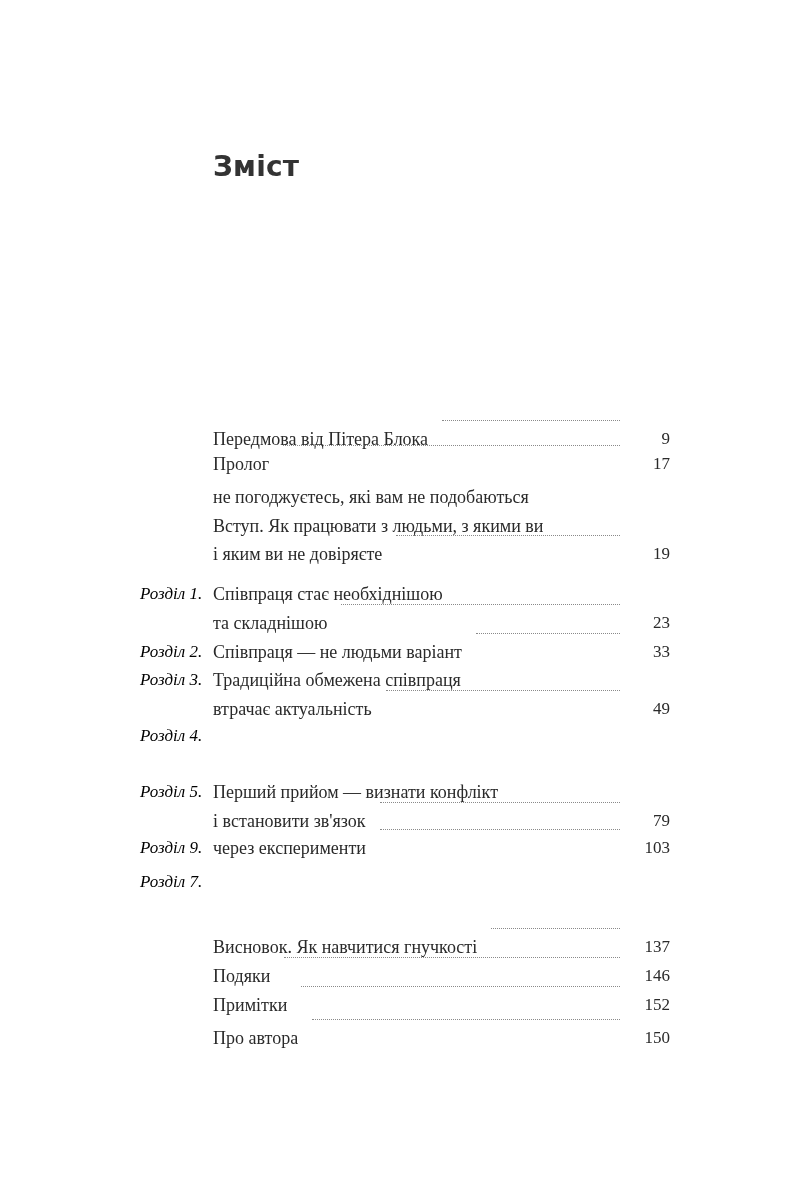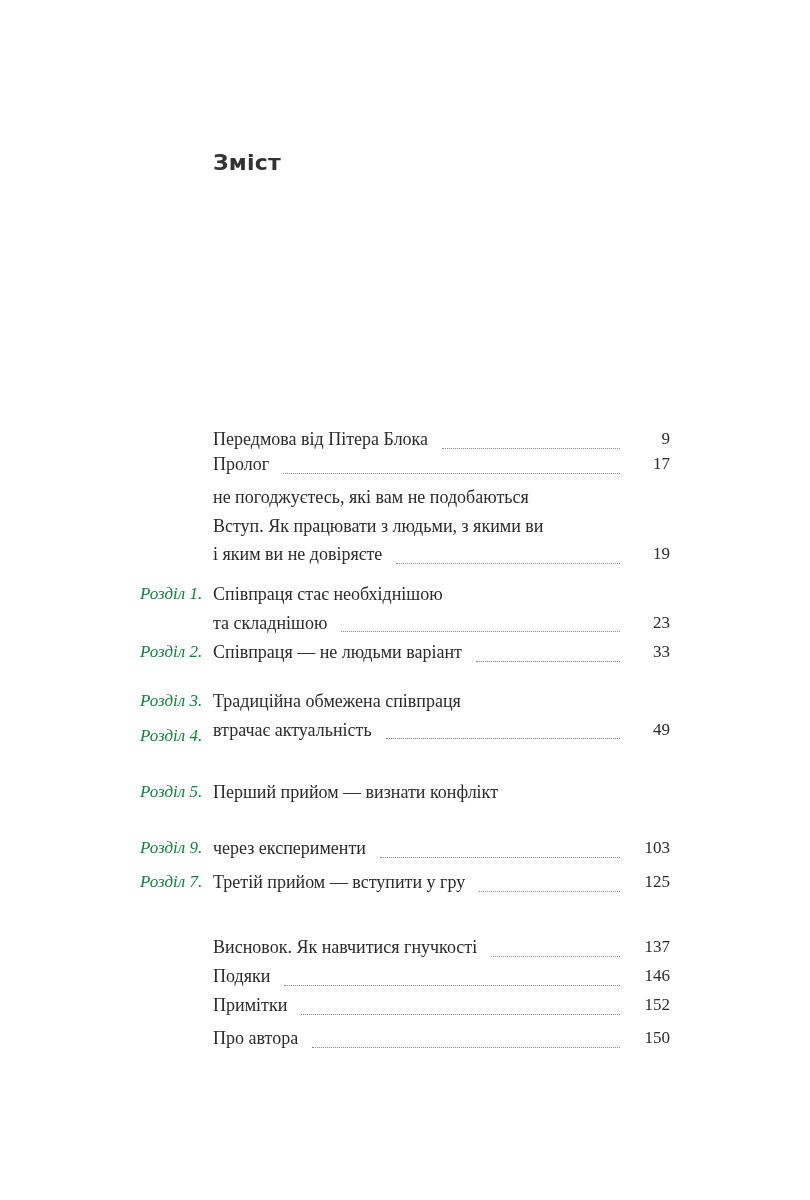--- a/index.html
+++ b/index.html
@@ -9,44 +9,44 @@
       color: #2a2a2a;
       font-family: "Liberation Serif", "DejaVu Serif", serif;
       position: relative;
       overflow: hidden;
     }
     .title {
       position: absolute;
       left: 213px; top: 150px;
       font-family: "DejaVu Sans", "Liberation Sans", sans-serif;
       font-weight: bold;
-      font-size: 22px;
+      font-size: 28px;
       color: #333333;
       letter-spacing: 0.2px;
     }
     .toc { position: absolute; left: 0; top: 0; width: 810px; }
     .entry {
       position: absolute;
       left: 140px;
       width: 530px;
       font-size: 18px;
       line-height: 28.5px;
     }
     .label {
       position: absolute;
       left: 0;
       font-style: italic;
-      color: #15803d;
+      color: #000000;
       font-size: 17px;
     }
     .text {
       margin-left: 73px;
       width: 457px;
     }
-    .line { display: flex; align-items: flex-end; height: 28.5px; white-space: nowrap; }
+    .line { display: flex; align-items: flex-start; height: 28.5px; white-space: nowrap; }
     .line .t { flex: 0 0 auto; }
     .dots {
       flex: 1 1 auto;
       margin: 0 12px 0 14px;
       border-bottom: 1.6px dotted #8a8a8a;
       height: 0;
       position: relative;
       top: -5px;
       margin-right: 20px;
     }
@@ -118,21 +118,21 @@
     <span class="label">Розділ 2.</span>
     <div class="text">
       <div class="line">
           <span class="t">Співпраця — не людьми варіант</span>
           <span class="dots"></span>
           <span class="page">33</span>
         </div>
     </div>
   </div>
 
-  <div class="entry" style="top:666px;margin-top:21px;">
+  <div class="entry" style="top:666px;">
     <span class="label">Розділ 3.</span>
     <div class="text">
       <div class="line">
           <span class="t">Традиційна обмежена співпраця</span>
         </div>
       <div class="line">
           <span class="t">втрачає актуальність</span>
           <span class="dots"></span>
           <span class="page">49</span>
         </div>
@@ -142,43 +142,41 @@
   <div class="entry" style="top:722px;">
     <span class="label">Розділ 4.</span>
   </div>
 
   <div class="entry" style="top:778px;">
     <span class="label">Розділ 5.</span>
     <div class="text">
       <div class="line">
           <span class="t">Перший прийом — визнати конфлікт</span>
         </div>
+      <div class="line">
+          <span class="t">і встановити зв'язок</span>
+          <span class="dots"></span>
+          <span class="page">79</span>
+        </div>
     </div>
   </div>
 
   <div class="entry" style="top:834px;">
     <span class="label">Розділ 9.</span>
     <div class="text">
       <div class="line">
           <span class="t">через експерименти</span>
           <span class="dots"></span>
           <span class="page">103</span>
         </div>
     </div>
   </div>
 
   <div class="entry" style="top:868px;">
     <span class="label">Розділ 7.</span>
-    <div class="text">
-      <div class="line">
-          <span class="t">Третій прийом — вступити у гру</span>
-          <span class="dots"></span>
-          <span class="page">125</span>
-        </div>
-    </div>
   </div>
 
   <div class="entry" style="top:933px;">
     <div class="text">
       <div class="line">
           <span class="t">Висновок. Як навчитися гнучкості</span>
           <span class="dots"></span>
           <span class="page">137</span>
         </div>
     </div>

